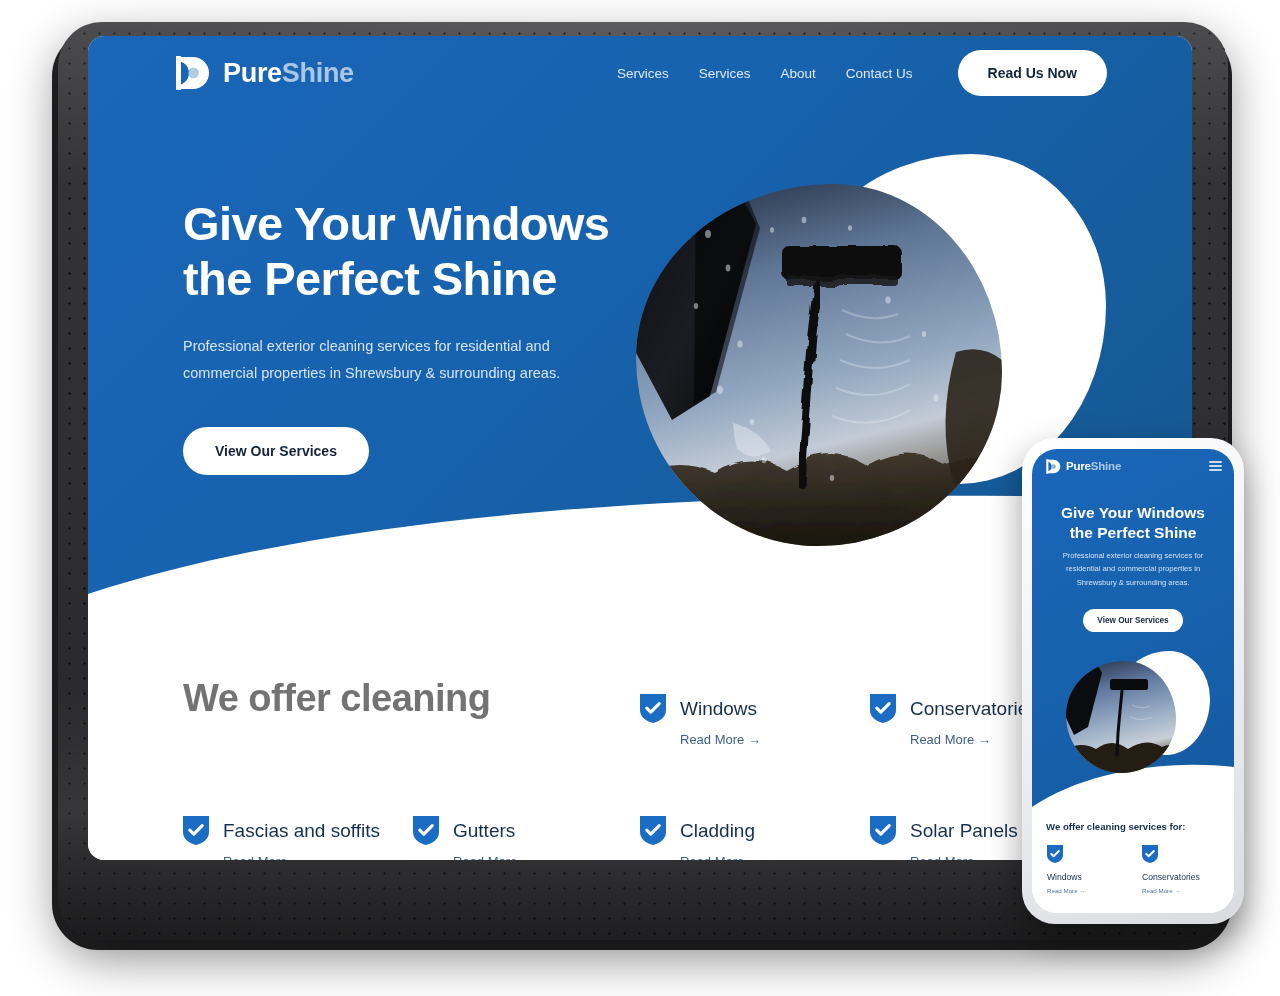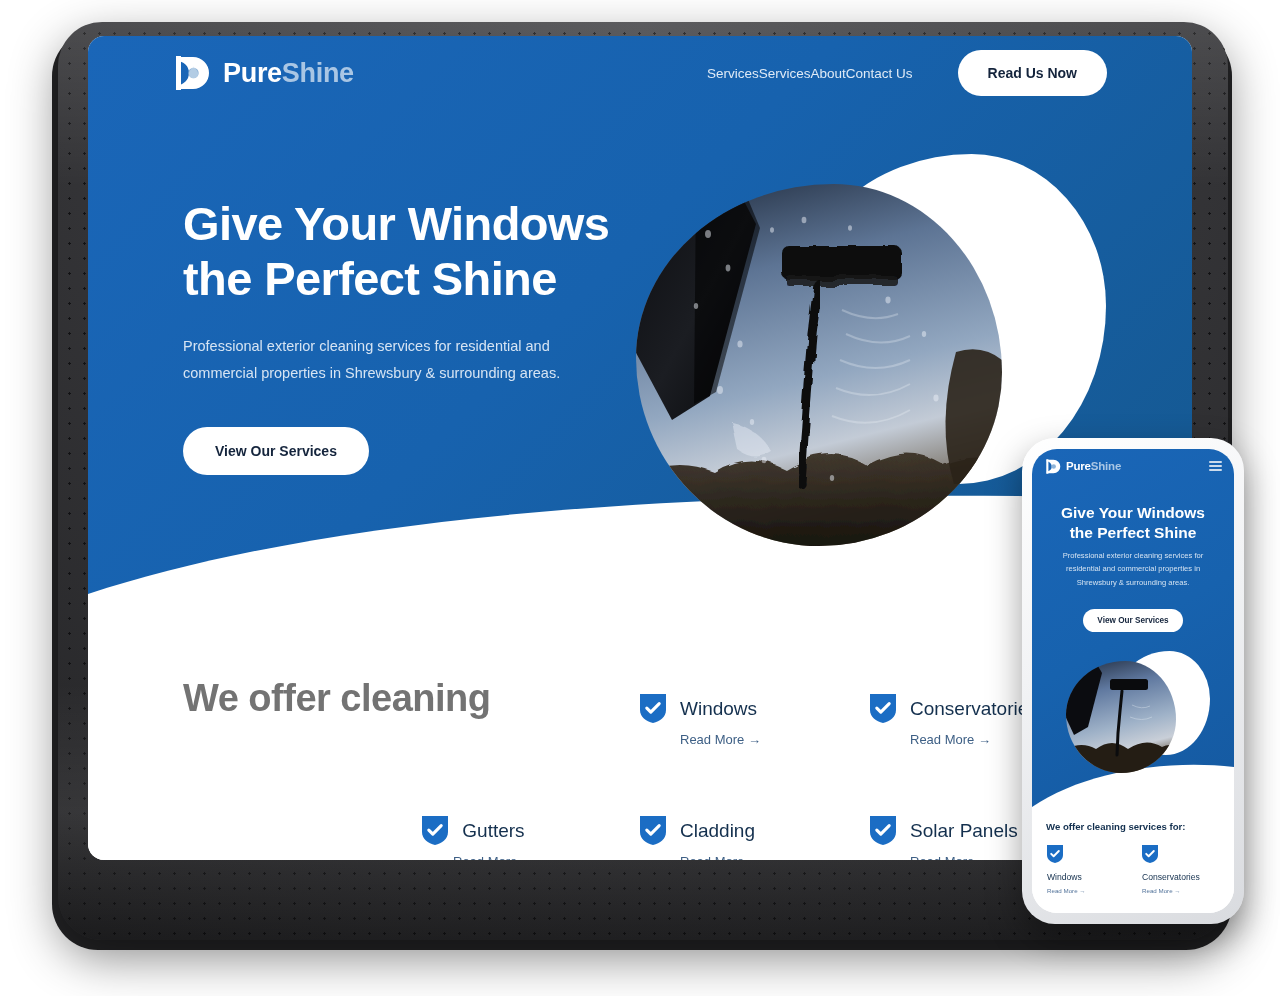--- a/index.html
+++ b/index.html
@@ -73,21 +73,21 @@
   .site-header{
     position:absolute;left:0;top:0;width:1104px;height:74px;
     display:flex;align-items:center;z-index:6;
   }
   .brand{display:flex;align-items:center;gap:10px;margin-left:85px;}
   .brand-mark{width:40px;height:40px;flex:0 0 40px;}
   .brand-text{font-size:27px;font-weight:700;letter-spacing:-.3px;line-height:1;}
   .brand-pure{color:#ffffff;}
   .brand-shine{color:#a9c6e4;}
 
-  .nav{display:flex;align-items:flex-start;margin-left:auto;}
+  .nav{display:flex;align-items:flex-start;gap:30px;margin-left:auto;}
   .nav a{
     color:#dfeaf6;font-size:13.5px;text-decoration:none;white-space:nowrap;
   }
   .cta-pill{
     margin-left:45px;margin-right:85px;
     background:#ffffff;color:#14243c;
     font-size:14px;font-weight:700;
     padding:15px 30px;border-radius:999px;border:none;
     white-space:nowrap;cursor:pointer;
     font-family:"Liberation Sans", sans-serif;
@@ -138,21 +138,21 @@
   .svc-row{display:flex;align-items:center;gap:14px;}
   .svc-badge{width:26px;height:29px;flex:0 0 26px;}
   .svc-label{font-size:19px;color:#14304e;white-space:nowrap;}
   .svc-more{
     margin:9px 0 0 40px;font-size:13px;color:#3d5f85;white-space:nowrap;cursor:pointer;
   }
 
   .svc-1{left:552px;top:88px;}
   .svc-2{left:782px;top:88px;}
   .svc-3{left:95px;top:210px;}
-  .svc-4{left:325px;top:210px;align-items:center;}
+  .svc-4{left:325px;top:210px;}
   .svc-5{left:552px;top:210px;}
   .svc-6{left:782px;top:210px;justify-content:space-between;}
 
   
   .phone{
     position:absolute;left:1022px;top:430px;width:222px;height:486px;z-index:20;
   }
   .phone-body{
     position:absolute;inset:0;border-radius:33px;
     background:linear-gradient(150deg,#ffffff 0%,#f2f3f5 40%,#d9dbdf 100%);
@@ -362,20 +362,30 @@
         <div class="svc-row">
           <svg class="svc-badge" viewBox="0 0 26 29">
             <path d="M13 0 L26 0 L26 16 C26 23 20 27.5 13 29 C6 27.5 0 23 0 16 L0 0 Z" fill="#1b6dc4"></path>
             <path d="M6.8 14.2 l4 4 l8.4 -8.6" stroke="#fff" stroke-width="3.1" fill="none" stroke-linecap="round" stroke-linejoin="round"></path>
           </svg>
           <span class="svc-label">Conservatories</span>
         </div>
         <span class="svc-more">Read More →</span>
       </div>
 
+      <div class="svc svc-3">
+        <div class="svc-row">
+          <svg class="svc-badge" viewBox="0 0 26 29">
+            <path d="M13 0 L26 0 L26 16 C26 23 20 27.5 13 29 C6 27.5 0 23 0 16 L0 0 Z" fill="#1b6dc4"></path>
+            <path d="M6.8 14.2 l4 4 l8.4 -8.6" stroke="#fff" stroke-width="3.1" fill="none" stroke-linecap="round" stroke-linejoin="round"></path>
+          </svg>
+          <span class="svc-label">Fascias and soffits</span>
+        </div>
+        <span class="svc-more">Read More →</span>
+      </div>
 
       <div class="svc svc-4">
         <div class="svc-row">
           <svg class="svc-badge" viewBox="0 0 26 29">
             <path d="M13 0 L26 0 L26 16 C26 23 20 27.5 13 29 C6 27.5 0 23 0 16 L0 0 Z" fill="#1b6dc4"></path>
             <path d="M6.8 14.2 l4 4 l8.4 -8.6" stroke="#fff" stroke-width="3.1" fill="none" stroke-linecap="round" stroke-linejoin="round"></path>
           </svg>
           <span class="svc-label">Gutters</span>
         </div>
         <span class="svc-more">Read More →</span>

